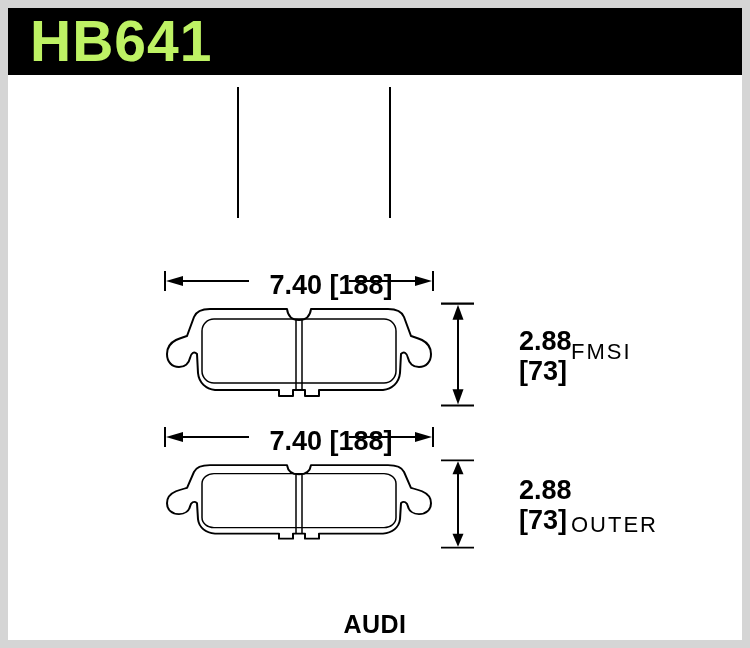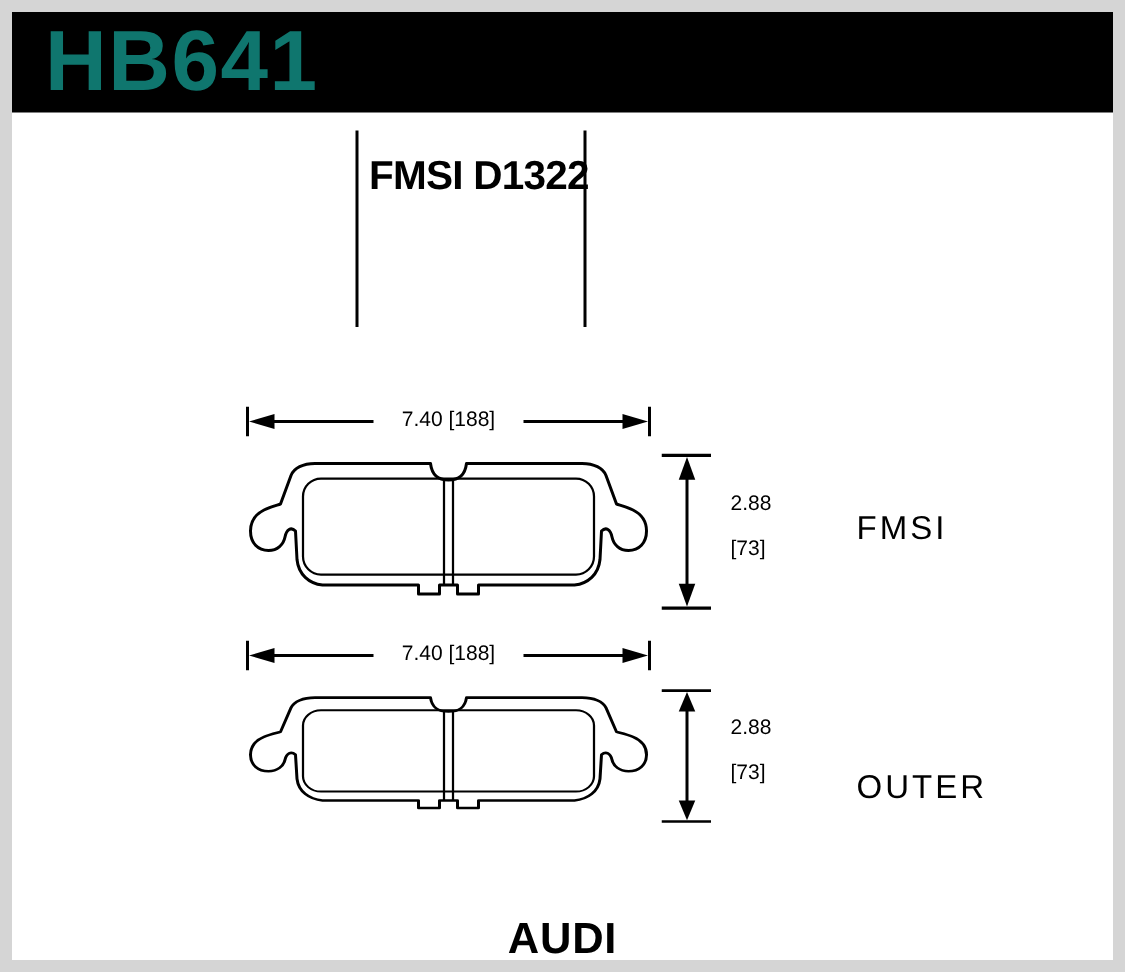--- a/index.html
+++ b/index.html
@@ -19,62 +19,63 @@
     left:0; top:0; width:734px; height:67px;
     background:#000000;
   }
   .part-number {
     display:block;
     margin-left:22px;
     line-height:67px;
     font-size:57px;
     font-weight:bold;
     letter-spacing:1px;
-    color:#0f766e;
+    color:#bef264;
   }
 
   .spec-text {
     font-size:27px;
     font-weight:bold;
     letter-spacing:-0.5px;
     white-space:nowrap;
     line-height:1.1;
   }
   .spec-compounds { left:40px; top:95px; width:180px; text-align:right; }
   .spec-fmsi      { left:238px; top:95px; }
   .spec-thickness { left:525px; top:95px; }
   .col-divider {
     width:2px; height:131px; top:79px;
     background:#000000;
   }
   .col-divider-1 { left:229px; }
   .col-divider-2 { left:381px; }
 
   .dim-text {
-    font-size:14px;
-    font-weight:normal;
+    font-size:27px;
+    font-weight:bold;
     white-space:nowrap;
     line-height:1.0;
+    padding-left:32px;
   }
   .view-label {
     font-size:22px;
     letter-spacing:2px;
     white-space:nowrap;
     line-height:1.0;
   }
   .width-dim-label { width:270px; text-align:center; }
 
   svg { display:block; }
   .stroke { stroke:#000000; fill:none; }
   .fillb  { fill:#000000; stroke:none; }
 
   .make-label {
     left:0; top:602px; width:734px;
     text-align:center;
-    font-size:29px;
+    font-size:25px;
     font-weight:bold;
     letter-spacing:0.5px;
   }
 </style>
 </head>
 <body>
 
 <div class="sheet">
 
   <svg width="0" height="0" style="position:absolute" aria-hidden="true">
@@ -101,21 +102,20 @@
         <polygon class="fillb" points="17,97.5 11.5,83 22.5,83"></polygon>
       </g>
     </defs>
   </svg>
 
   <div class="abs header-bar">
     <span class="part-number">HB641</span>
   </div>
 
   <div class="abs col-divider col-divider-1"></div>
-  <div class="abs spec-text spec-fmsi">FMSI D1322</div>
   <div class="abs col-divider col-divider-2"></div>
 
   <svg class="abs" style="left:156px; top:263px;" width="270" height="20" viewBox="0 0 270 20">
     <use href="#h-dim"></use>
   </svg>
   <div class="abs dim-text width-dim-label" style="left:156px; top:264px;">7.40 [188]</div>
 
   <svg class="abs" style="left:156px; top:295px;" width="270" height="104" viewBox="0 0 270 104">
     <use href="#pad-outline"></use>
   </svg>

